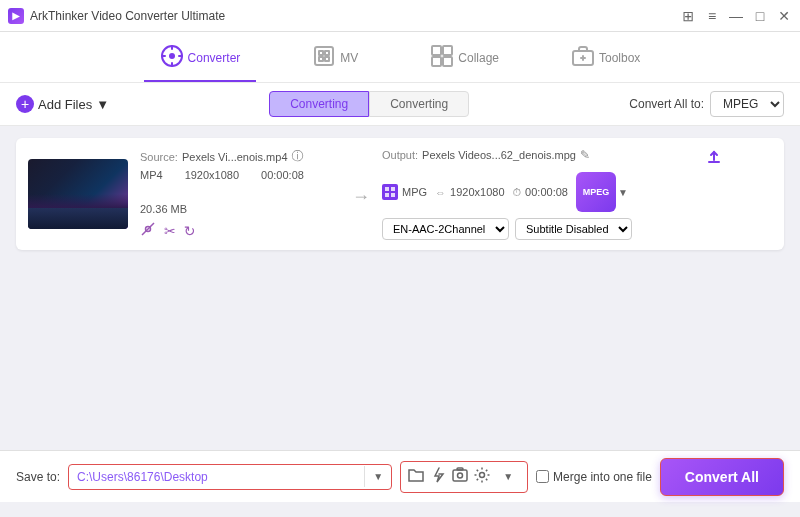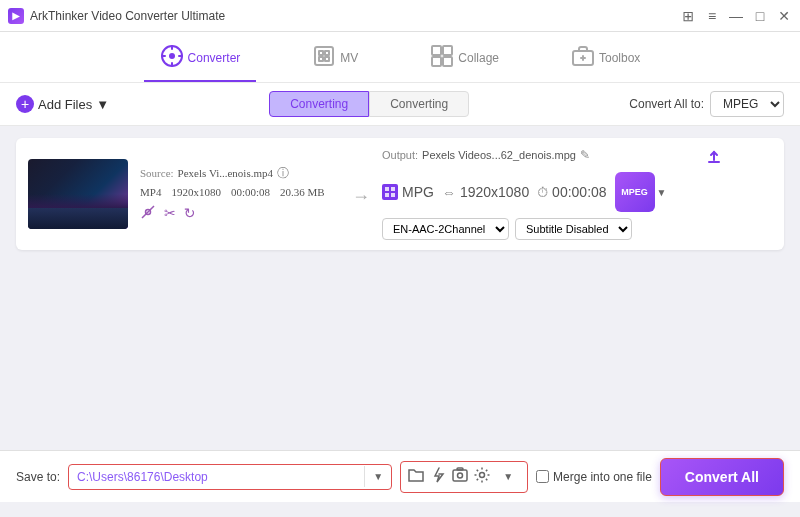--- a/index.html
+++ b/index.html
@@ -205,37 +205,36 @@
       bottom: 0;
       left: 0;
       right: 0;
       height: 30%;
       background: linear-gradient(180deg, #1e3a5f 0%, #0d2137 100%);
       opacity: 0.7;
     }
 
     .file-info-left {
       flex: 0 0 200px;
-      font-family: Liberation Serif, serif;
     }
     .file-source {
       font-size: 11px;
       color: #555;
       margin-bottom: 4px;
       display: flex;
       align-items: center;
       gap: 4px;
     }
     .file-source-label { color: #888; }
     .file-meta {
       font-size: 11px;
       color: #555;
       margin-bottom: 6px;
       display: flex;
-      gap: 10px;
+      gap: 22px;
       flex-wrap: wrap;
     }
     .file-actions {
       display: flex;
       gap: 8px;
       align-items: center;
     }
     .file-action-icon {
       color: #9b59b6;
       cursor: pointer;
@@ -264,21 +263,21 @@
     .output-meta {
       display: flex;
       align-items: center;
       gap: 8px;
       margin-bottom: 6px;
     }
     .output-format {
       display: flex;
       align-items: center;
       gap: 4px;
-      font-size: 14px;
+      font-size: 11px;
       color: #555;
     }
     .format-icon {
       width: 16px;
       height: 16px;
       background: #7c3aed;
       border-radius: 2px;
       color: white;
       font-size: 7px;
       display: flex;

